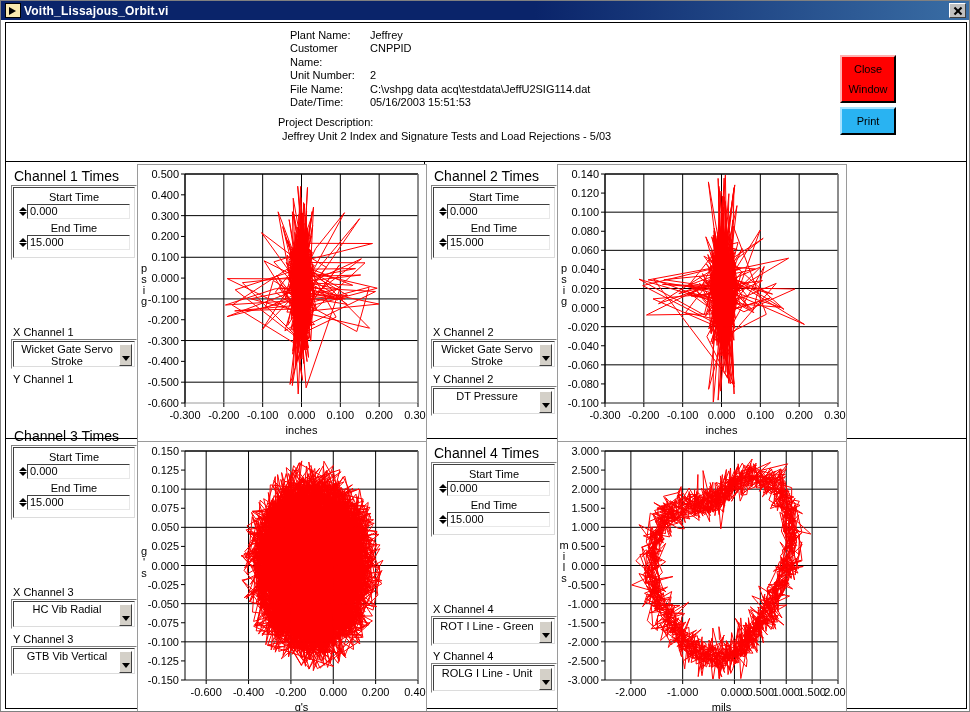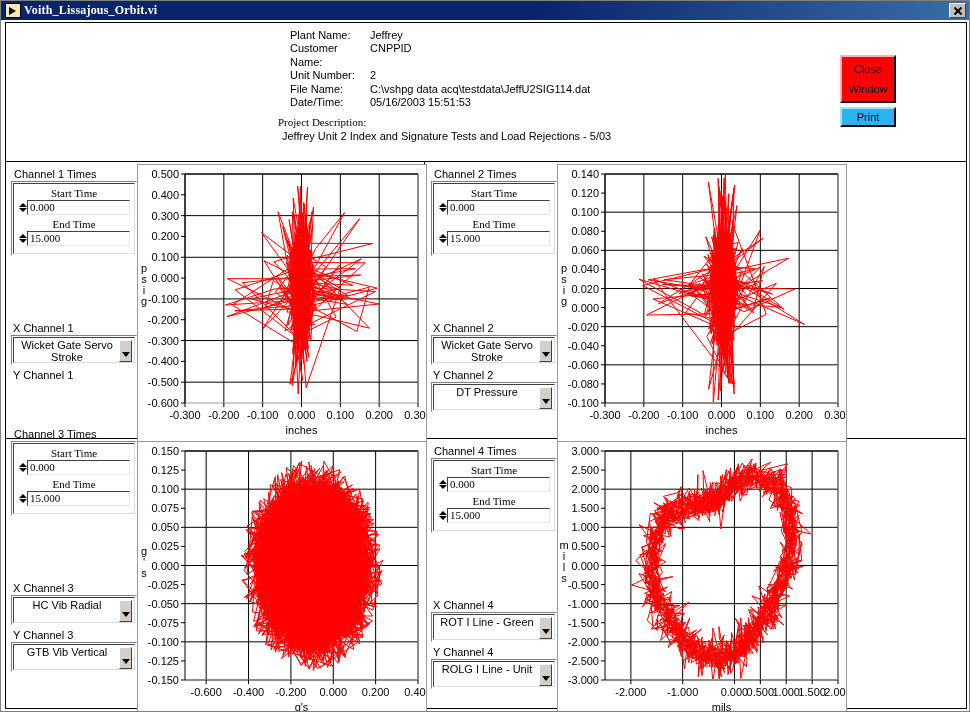--- a/index.html
+++ b/index.html
@@ -17,21 +17,20 @@
     border: 1px solid #808080;
   }
 
   
   .titlebar {
     position: absolute; left: 0; top: 0;
     width: 970px; height: 19px;
     background: linear-gradient(to right, #0a246a 0%, #0a246a 55%, #3a6ea5 100%);
     display: flex; align-items: center;
     padding: 0 2px;
-    font-family: Liberation Serif, serif;
   }
   .tb-icon {
     width: 16px; height: 15px;
     background: #f7e9b0;
     border: 1px solid #000;
     margin: 0 3px 0 2px;
     position: relative;
     flex: 0 0 auto;
   }
   .tb-icon:before {
@@ -82,21 +81,21 @@
   .header-block {
     position: absolute;
     left: 268px; top: 6px;
     font-size: 11px;
     color: #000;
     line-height: 13.4px;
   }
   .hdr-row { display: flex; }
   .hdr-label { width: 96px; padding-left: 16px; }
   .hdr-value { white-space: nowrap; }
-  .hdr-proj-title { margin-top: 7px; padding-left: 4px; font-family: Liberation Serif, serif; }
+  .hdr-proj-title { margin-top: 7px; padding-left: 4px; }
   .hdr-proj-text  { padding-left: 8px; }
 
   
   .btn-close-window {
     position: absolute;
     left: 834px; top: 32px;
     width: 56px; height: 48px;
     background: #ff0000;
     border-top: 2px solid #ffb0b0;
     border-left: 2px solid #ffb0b0;
@@ -107,21 +106,21 @@
     line-height: 20px;
     text-align: center;
     display: flex; flex-direction: column;
     align-items: center; justify-content: center;
     cursor: pointer;
     white-space: pre-line;
   }
   .btn-print {
     position: absolute;
     left: 834px; top: 84px;
-    width: 56px; height: 20px;
+    width: 56px; height: 28px;
     background: #29b3f2;
     border-top: 2px solid #a7e2ff;
     border-left: 2px solid #a7e2ff;
     border-right: 2px solid #000000;
     border-bottom: 2px solid #000000;
     color: #000000;
     font-size: 11px;
     text-align: center;
     display: flex; align-items: center; justify-content: center;
     cursor: pointer;
@@ -132,37 +131,36 @@
     position: absolute;
     width: 126px;
     font-size: 11px;
     color: #000;
   }
   .ctrl-col.c1 { left: 5px;   top: 145px; }
   .ctrl-col.c2 { left: 425px; top: 145px; }
   .ctrl-col.c3 { left: 5px;   top: 405px; }
   .ctrl-col.c4 { left: 425px; top: 422px; }
 
-  .grp-title { font-size: 11px; margin: 0 0 1px 3px; }
+  .grp-title { font-size: 14px; margin: 0 0 1px 3px; }
   .times-box {
     border-top: 1px solid #808080;
     border-left: 1px solid #808080;
     border-right: 1px solid #ffffff;
     border-bottom: 1px solid #ffffff;
     padding: 1px;
     background: #ffffff;
   }
   .times-inner {
     border-top: 1px solid #404040;
     border-left: 1px solid #404040;
     border-right: 1px solid #dcdcdc;
     border-bottom: 1px solid #dcdcdc;
     padding: 3px 4px 4px 4px;
     background: #ffffff;
-    font-family: Liberation Serif, serif;
   }
   .fld-label { font-size: 11px; text-align: center; margin-bottom: 1px; }
   .num-row { display: flex; align-items: stretch; height: 15px; margin-bottom: 3px; }
   .spinner {
     width: 9px;
     display: flex; flex-direction: column;
     justify-content: center;
     align-items: center;
     background: #ffffff;
     flex: 0 0 auto;

